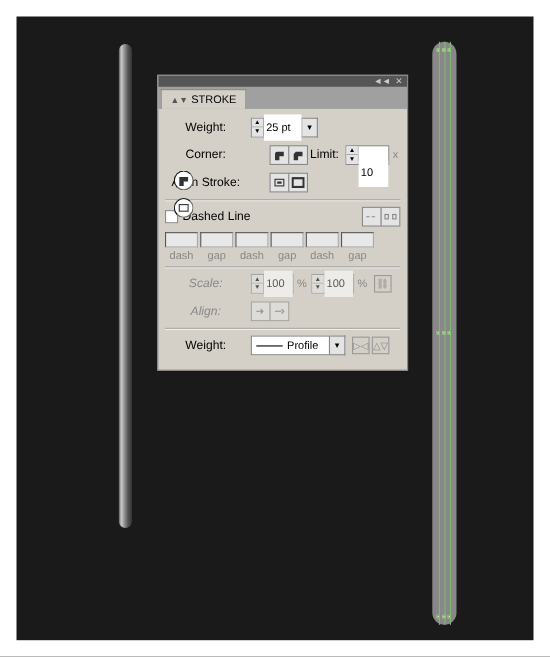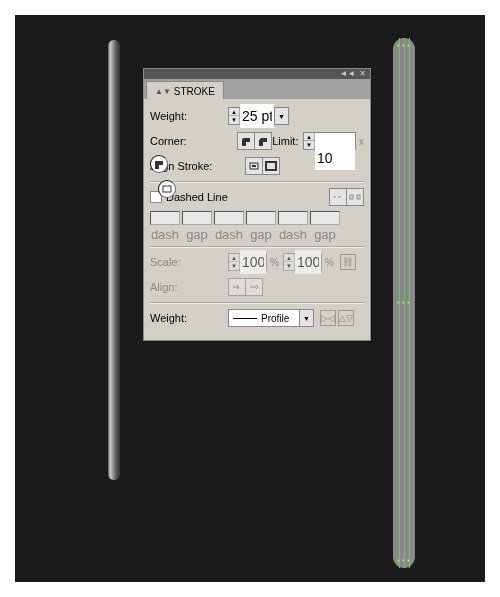--- a/index.html
+++ b/index.html
@@ -14,39 +14,39 @@
   .panel { position: absolute; left: 128px; top: 53px; width: 228px; background: #d4d0c8; border: 1px solid #888;
            box-shadow: 1px 1px 0 rgba(0,0,0,.3); color: #000; }
   .panel-top { height: 10px; background: #555; display: flex; justify-content: flex-end; align-items: center; padding-right: 4px; gap: 4px; }
   .panel-top span { color: #ccc; font-size: 8px; line-height: 8px; }
   .tabbar { height: 20px; background: #a0a0a0; display: flex; align-items: flex-end; }
   .tab { height: 18px; background: #d4d0c8; padding: 2px 8px 0; font-size: 10px; border: 1px solid #888; border-bottom: none; margin-left: 2px;
          display: flex; align-items: center; gap: 3px; }
   .tab .up { font-size: 8px; color: #555; }
   .body { padding: 6px 6px 8px; }
   .row { display: flex; align-items: center; height: 22px; margin-bottom: 3px; }
-  .lab { width: 78px; text-align: left; padding-right: 4px; color: #000; font-size: 11px; }
-  .lab.dim { color: #888; }
+  .lab { width: 78px; text-align: center; padding-right: 4px; color: #000; font-size: 11px; }
+  .lab.dim { color: #888; font-style: italic; }
   .spin { display: flex; align-items: center; border: 1px solid #888; background: #fff; height: 18px; }
   .spin .btns { width: 11px; display: flex; flex-direction: column; border-right: 1px solid #aaa; }
   .spin .btns span { height: 8px; font-size: 6px; text-align: center; line-height: 8px; background: #e4e4e4; border-bottom: 1px solid #aaa; }
   .spin .btns span:last-child { border-bottom: none; }
-  .spin input { border: none; width: 34px; height: 16px; font-size: 14px; padding: 12px 2px; outline: none; }
+  .spin input { border: none; width: 34px; height: 16px; font-size: 10px; padding: 12px 2px; outline: none; }
   .dd { width: 14px; height: 18px; background: #e4e4e4; border: 1px solid #888; border-left: none; display: flex; align-items: center; justify-content: center; font-size: 7px; }
   .btngrp { display: flex; }
   .ibtn { width: 18px; height: 18px; background: #e4e4e4; border: 1px solid #888; display: flex; align-items: center; justify-content: center; position: relative; }
   .ibtn.sel { background: #fff; border: 1px inset #666; }
   .ibtn + .ibtn { margin-left: -1px; }
   .circ { position: absolute; width: 22px; height: 22px; border: 2px solid #d00; border-radius: 50%; left: -4px; top: -4px; pointer-events: none; }
   .sep { height: 1px; background: #aaa; margin: 4px 0; box-shadow: 0 1px 0 #eee; }
   .chk { width: 12px; height: 12px; border: 1px solid #888; background: #fff; margin-right: 4px; }
   .dashrow { display: flex; gap: 2px; margin: 2px 0; }
   .dslot { width: 30px; height: 14px; border: 1px inset #aaa; background: #e8e8e8; }
   .dlabrow { display: flex; gap: 2px; }
-  .dlab { width: 30px; text-align: center; font-size: 13px; color: #888; }
+  .dlab { width: 30px; text-align: center; font-size: 10px; color: #888; }
   .arrow-dd { width: 46px; height: 18px; border: 1px solid #888; background: #fff; display: flex; align-items: center; }
   .arrow-dd .sw { flex: 1; height: 1px; background: #000; margin: 0 3px; }
   .smallbtn { width: 16px; height: 16px; background: #d4d0c8; border: 1px solid #999; display:flex; align-items:center; justify-content:center; font-size:9px; color:#888; }
   .prof { width: 72px; height: 18px; border: 1px solid #888; background: #fff; display: flex; align-items: center; font-size: 10px; }
   .prof .ln { width: 24px; height: 1px; background: #000; margin: 0 4px; }
   svg { display: block; }
   .after { font-size: 10px; color: #888; margin-left: 3px; }
 </style>
 </head>
 <body>
@@ -112,21 +112,21 @@
                 <path d="M2 10 L2 4 L4 2 L10 2 L10 6 L6 6 L6 10 Z" fill="#333"></path>
               </svg>
             </div>
         </div>
         <div class="lab" style="width:34px">Limit:</div>
         <div class="spin">
           <div class="btns">
               <span>▲</span>
               <span>▼</span>
             </div>
-          <input style="width: 40px; margin-top: 33px;" value="10">
+          <input style="width: 27px; margin-top: 33px;" value="10">
         </div>
         <span class="after">x</span>
       </div>
 
       <div class="row">
         <div class="lab">Align Stroke:</div>
         <div class="btngrp">
           <div class="ibtn sel">
               <svg width="12" height="10">
                 <rect x="2" y="2" width="8" height="6" fill="none" stroke="#333"></rect>

